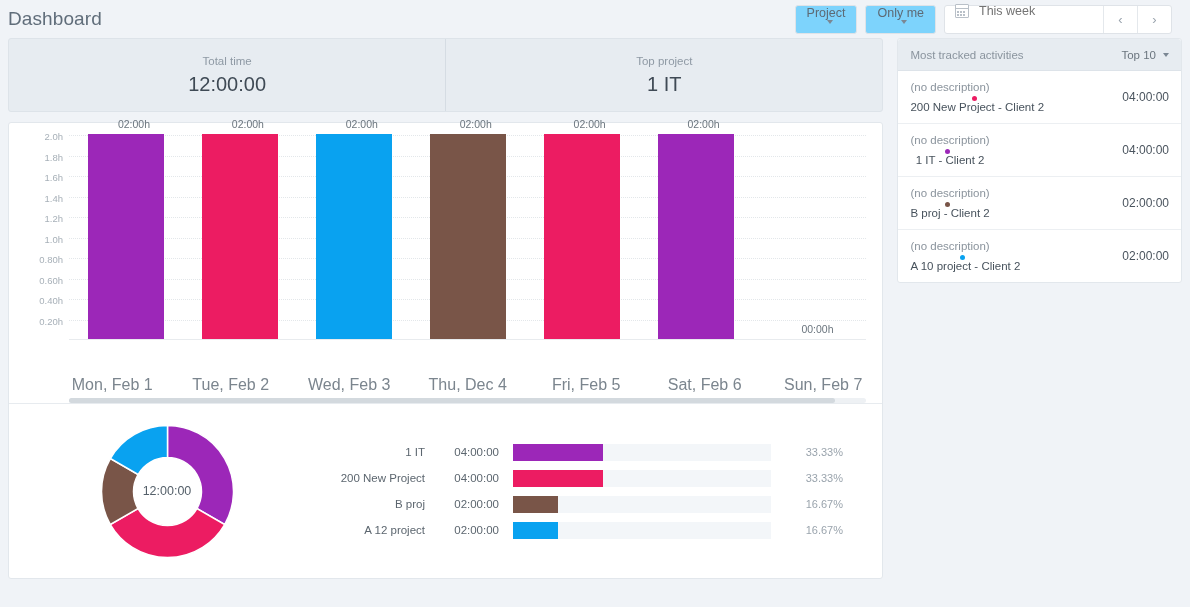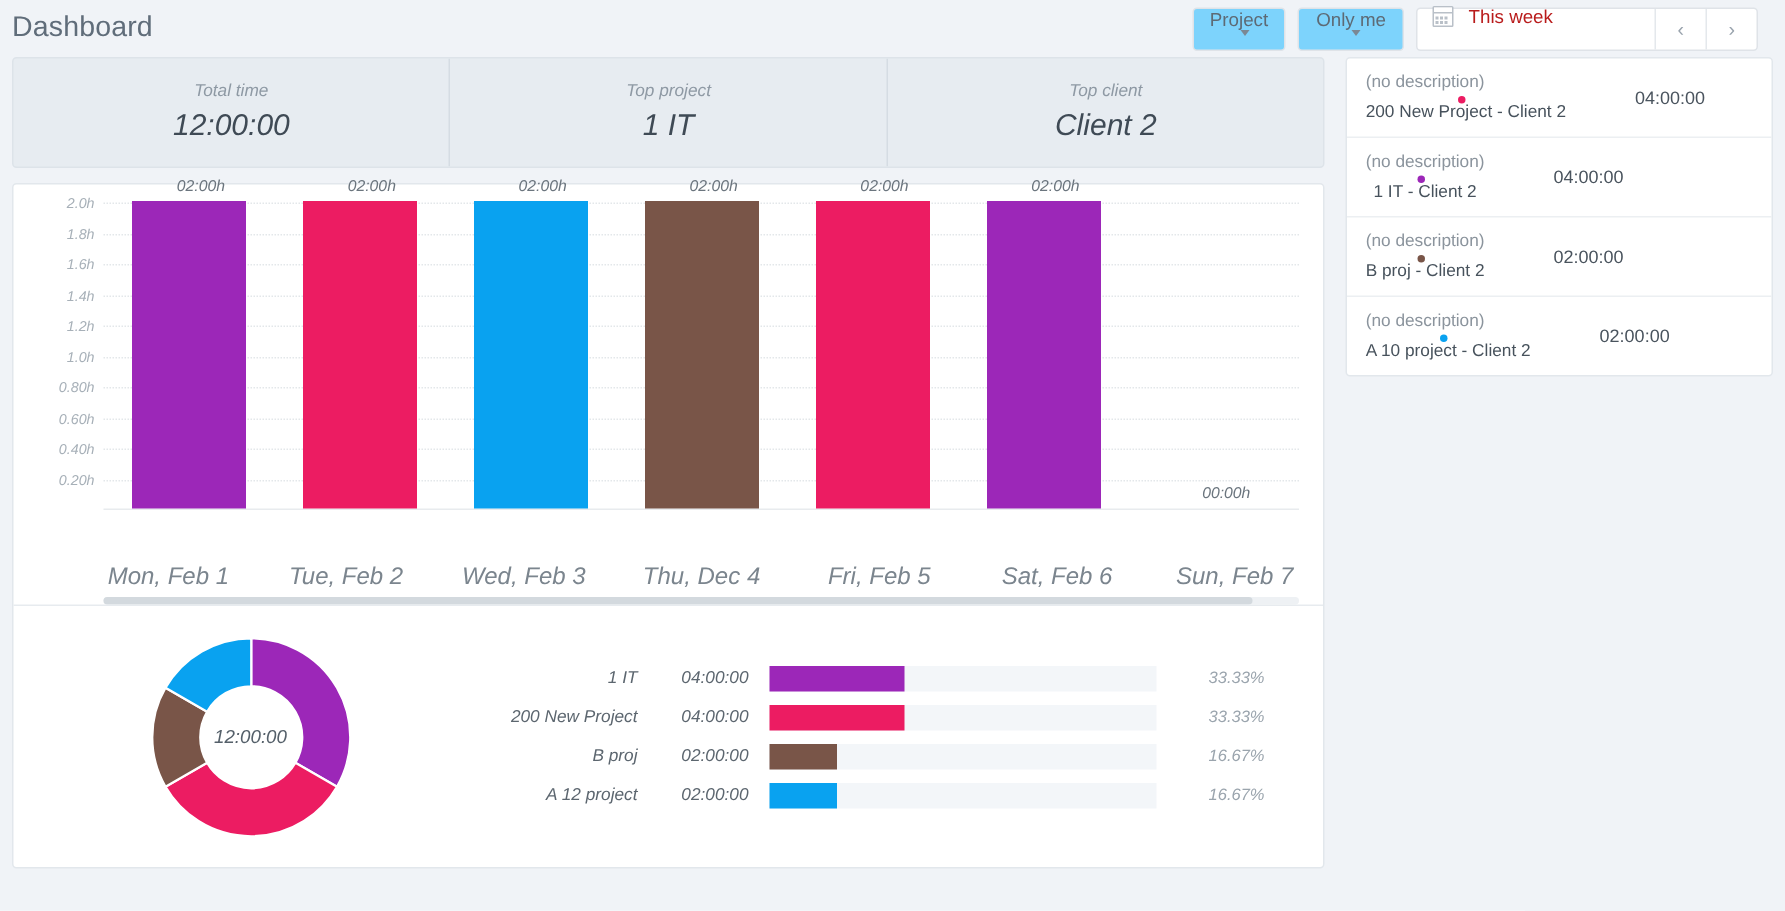--- a/index.html
+++ b/index.html
@@ -53,21 +53,21 @@
     margin-left: 8px;
     border: 1px solid #dfe3e8;
     border-radius: 3px;
     background: #fff;
     height: 29px;
   }
   .daterange .dr-main {
     display: flex; align-items: center;
     padding: 0 10px 16px 10px;
     width: 158px; height: 100%;
-    font-size: 12.5px; color: #b91c1c;
+    font-size: 12.5px; color: #737373;
     cursor: pointer;
   }
   .cal-icon {
     width: 14px; height: 14px;
     border: 1.3px solid #b9c0c8;
     border-radius: 1px;
     margin-right: 10px;
     position: relative;
     display: flex; flex-wrap: wrap;
     align-content: flex-end;
@@ -90,21 +90,21 @@
     cursor: pointer;
   }
 
   
   .body-wrap {
     display: flex;
     padding: 0 8px;
     gap: 14px;
     align-items: flex-start;
   }
-  .left-col { width: 886px; font-style: italic; }
+  .left-col { width: 886px; }
   .right-col { width: 288px; }
 
   .card {
     background: #fff;
     border: 1px solid #e2e7ec;
     border-radius: 3px;
   }
 
   
   .summary {
@@ -230,21 +230,21 @@
     background: #e7ecf1;
     height: 32px;
     display: flex; align-items: center; justify-content: space-between;
     padding: 0 12px;
     border-bottom: 1px solid #dde3e9;
     border-top-left-radius: 3px; border-top-right-radius: 3px;
   }
   .panel-title { font-size: 11.5px; color: #8a949e; }
   .panel-top { display: flex; align-items: center; font-size: 11.5px; color: #6b757e; cursor: pointer; }
   .act-row {
-    display: flex; align-items: center; 
+    display: flex; align-items: center; justify-content: space-between;
     padding: 10px 12px;
     border-bottom: 1px solid #eceff2;
     min-height: 47px;
     gap: 36px;
   }
   .act-row:last-child { border-bottom: none; }
   .act-desc { font-size: 11.5px; color: #8b949d; margin-bottom: 3px; }
   .act-proj { font-size: 11.5px; color: #47525c; display: flex; align-items: center; flex-direction: column; }
   .dot {
     width: 5px; height: 5px; border-radius: 50%;
@@ -291,24 +291,20 @@
   <div class="left-col">
 
     <div class="summary">
       <div class="sum-cell">
         <div class="sum-label">Total time</div>
         <div class="sum-value">12:00:00</div>
       </div>
       <div class="sum-cell">
         <div class="sum-label">Top project</div>
         <div class="sum-value">1 IT</div>
-      </div>
-      <div class="sum-cell">
-        <div class="sum-label">Top client</div>
-        <div class="sum-value">Client 2</div>
       </div>
     </div>
 
     <div class="chart-card">
 
       <div class="bar-area">
         <div class="plot">
           <div id="gridlines">
               <div class="gridline" style="top: 0px;">
                 <span class="ytick">2.0h</span>
@@ -432,20 +428,27 @@
               <div class="p-pct">16.67%</div>
             </div>
           </div>
       </div>
 
     </div>
   </div>
 
   <div class="right-col">
     <div class="card">
+      <div class="panel-head">
+        <span class="panel-title">Most tracked activities</span>
+        <span class="panel-top">
+          <span>Top 10</span>
+          <span class="caret"></span>
+        </span>
+      </div>
       <div id="act-list">
           <div class="act-row">
             <div>
               <div class="act-desc">(no description)</div>
               <div class="act-proj">
                 <span class="dot" style="background: rgb(236, 28, 98);"></span>
                 <span>200 New Project - Client 2</span>
               </div>
             </div>
             <div class="act-time">04:00:00</div>

